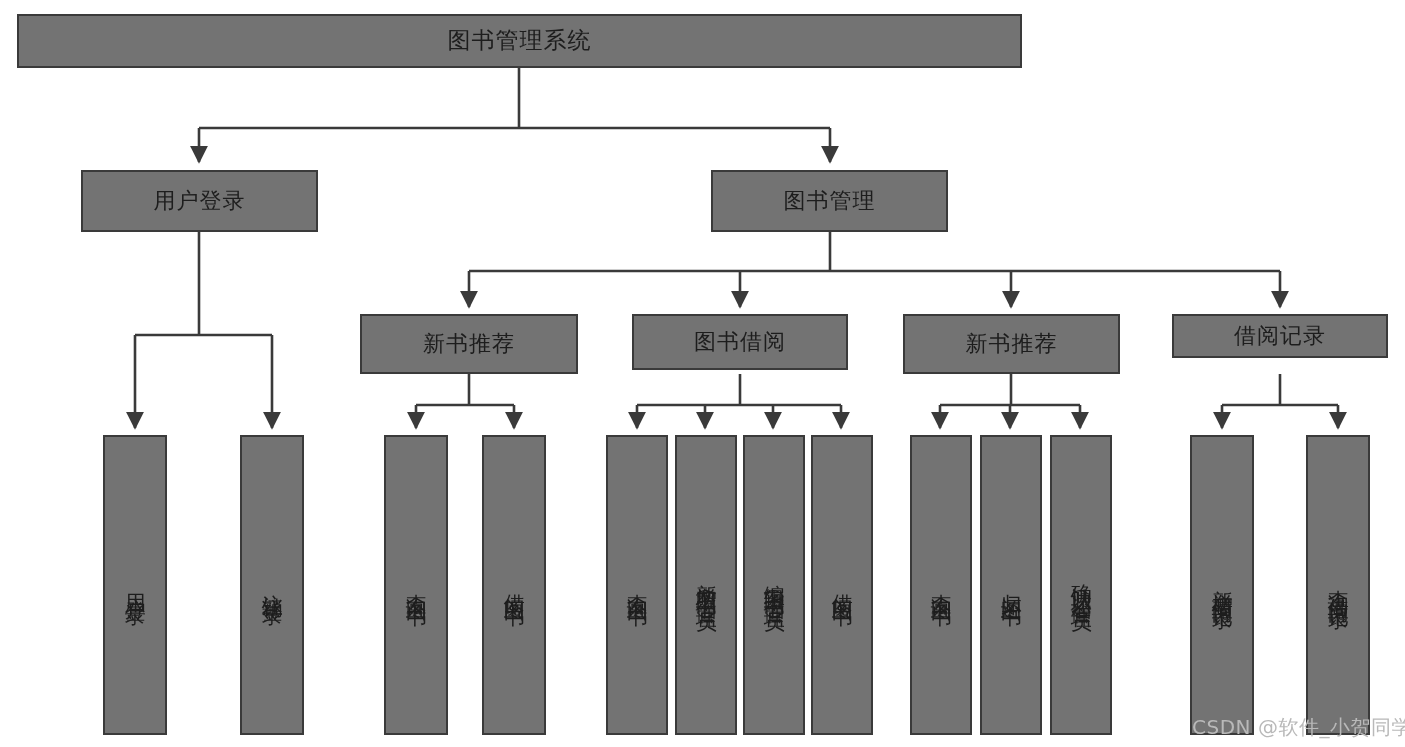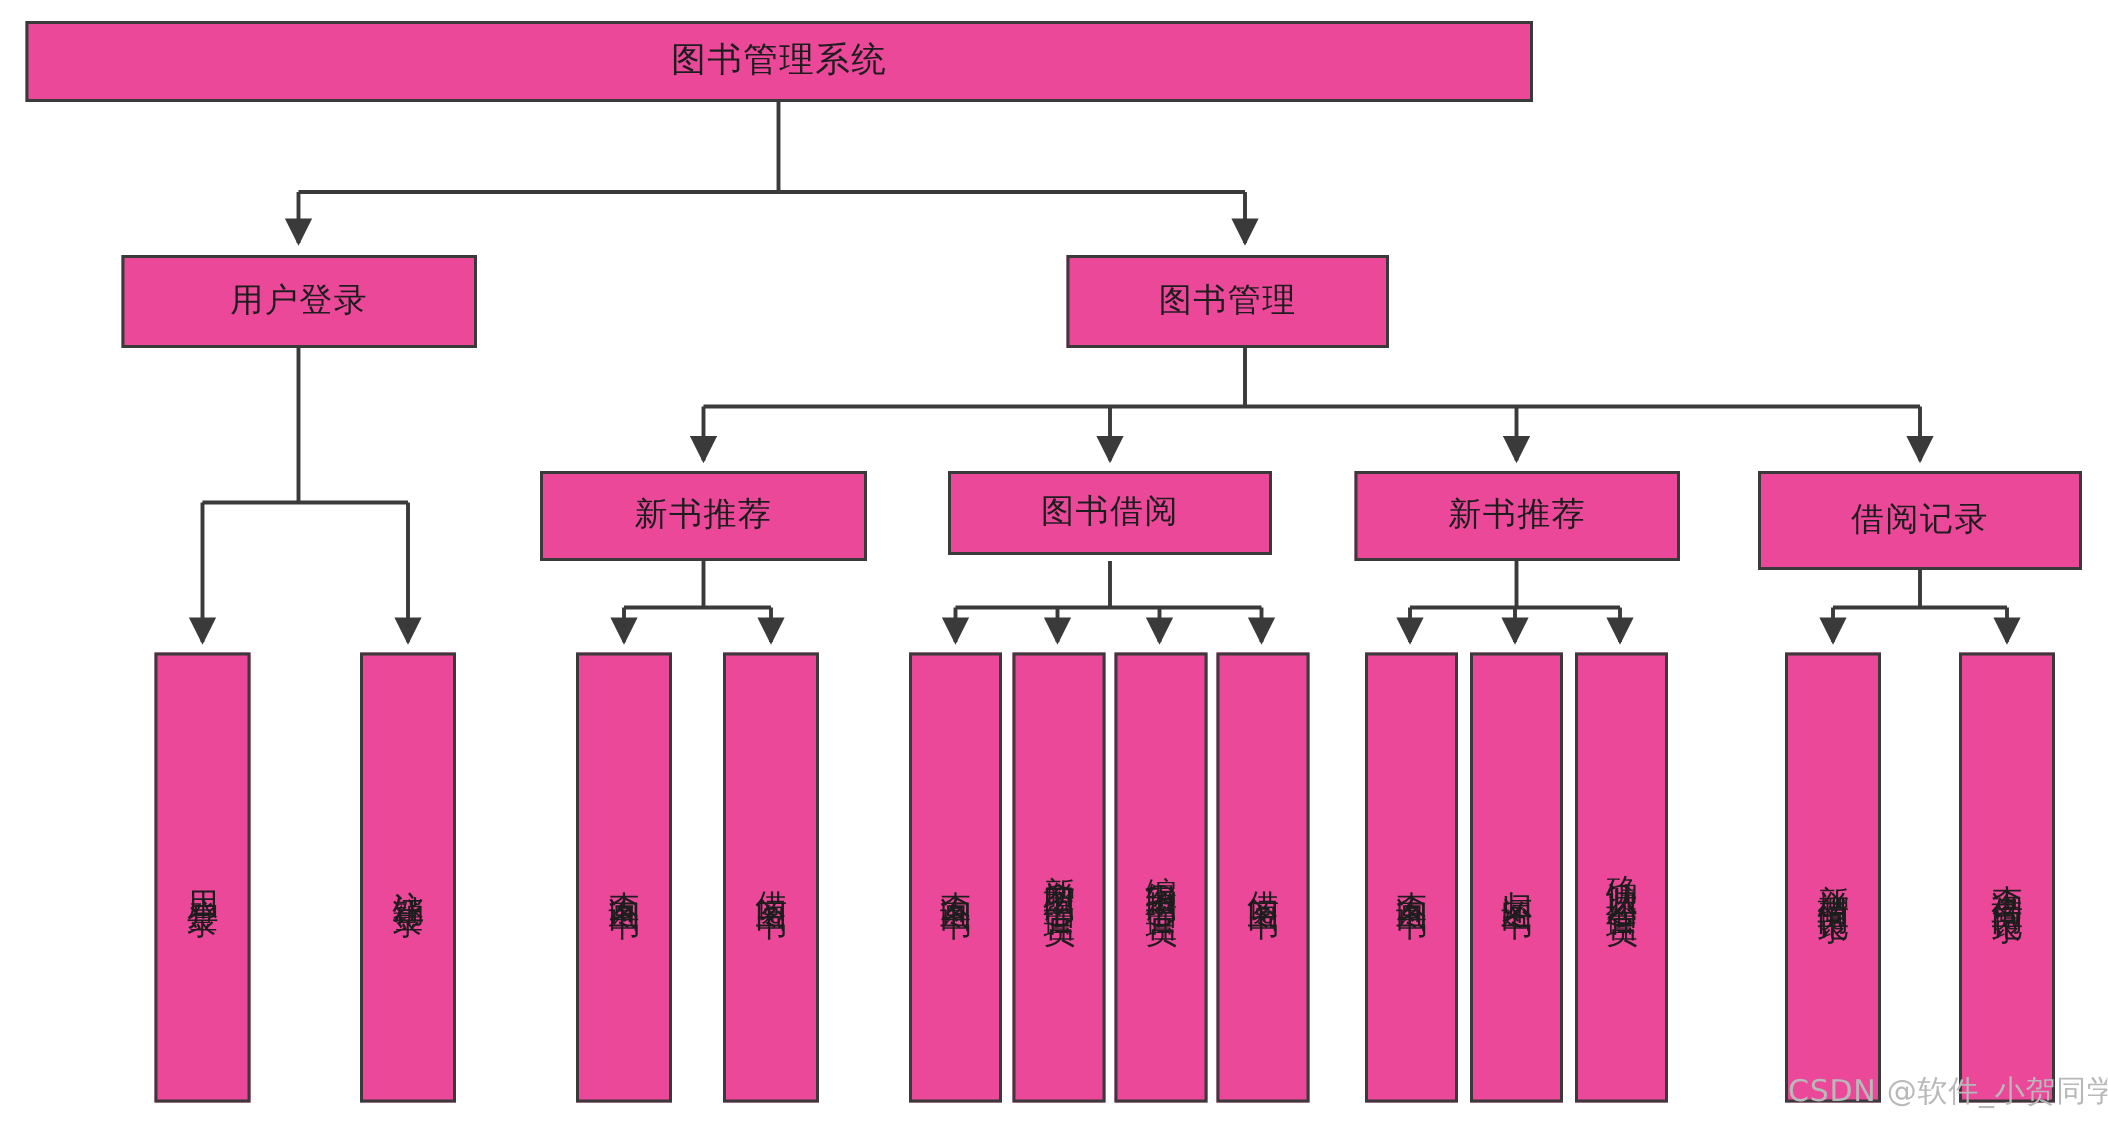--- a/index.html
+++ b/index.html
@@ -23,21 +23,21 @@
     left: 0;
     top: 0;
     width: 1405px;
     height: 747px;
     pointer-events: none;
   }
   .node {
     position: absolute;
     box-sizing: border-box;
     border: 2px solid #3a3a3a;
-    background: #ec4899;
+    background: #737373;
     display: flex;
     align-items: center;
     justify-content: center;
     color: #1d1d1d;
   }
   .node.horiz {
     font-size: 22px;
     letter-spacing: 1px;
     line-height: 1.2;
     white-space: nowrap;
@@ -124,34 +124,34 @@
     </g>
   </svg>
 
   <div class="node horiz root" style="left:17px; top:14px; width:1005px; height:54px;">
     <span class="node-label">图书管理系统</span>
   </div>
 
   <div class="node horiz" style="left:81px; top:170px; width:237px; height:62px;">
     <span class="node-label">用户登录</span>
   </div>
-  <div class="node horiz" style="left:711px; top:170px; width:215px; height:62px;">
+  <div class="node horiz" style="left:711px; top:170px; width:237px; height:62px;">
     <span class="node-label">图书管理</span>
   </div>
 
   <div class="node horiz" style="left:360px; top:314px; width:218px; height:60px;">
     <span class="node-label">新书推荐</span>
   </div>
   <div class="node horiz" style="left:632px; top:314px; width:216px; height:56px;">
     <span class="node-label">图书借阅</span>
   </div>
   <div class="node horiz" style="left:903px; top:314px; width:217px; height:60px;">
     <span class="node-label">新书推荐</span>
   </div>
-  <div class="node horiz" style="left:1172px; top:314px; width:216px; height:66px;">
+  <div class="node horiz" style="left:1172px; top:314px; width:216px; height:44px;">
     <span class="node-label">借阅记录</span>
   </div>
 
   <div class="node vert" style="left:103px; top:435px; width:64px; height:300px;">
     <span class="node-label">用户登录</span>
   </div>
   <div class="node vert" style="left:240px; top:435px; width:64px; height:300px;">
     <span class="node-label">注销登录</span>
   </div>
 

